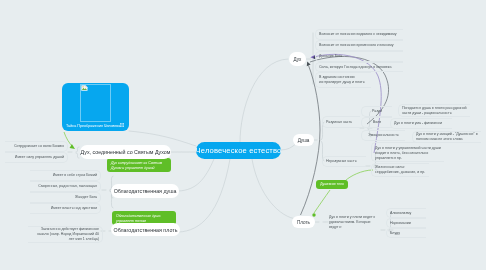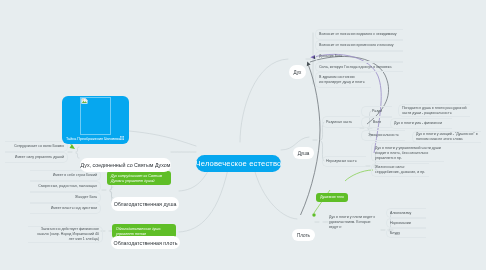--- a/index.html
+++ b/index.html
@@ -4,21 +4,21 @@
 <title>Mind map</title>
 <style>
   html,body{margin:0;padding:0;}
   body{
     width:486px;height:270px;background:#e7edef;
     font-family:"Liberation Sans",sans-serif;
     overflow:hidden;position:relative;
   }
   #stage{position:absolute;left:0;top:0;width:486px;height:270px;}
   svg.links{position:absolute;left:0;top:0;width:486px;height:270px;overflow:visible;}
-  .node{position:absolute;box-sizing:border-box;margin-top:13px;}
+  .node{position:absolute;box-sizing:border-box;}
 
   .central{
     background:#06a7ef;border-radius:999px;color:#fff;
     display:flex;align-items:center;justify-content:center;
     font-size:7.6px;letter-spacing:.15px;white-space:nowrap;z-index:6;
   }
   .rnode{
     background:#fff;border-radius:999px;color:#31383d;
     display:flex;align-items:center;justify-content:center;
     font-size:4.6px;white-space:nowrap;z-index:6;

